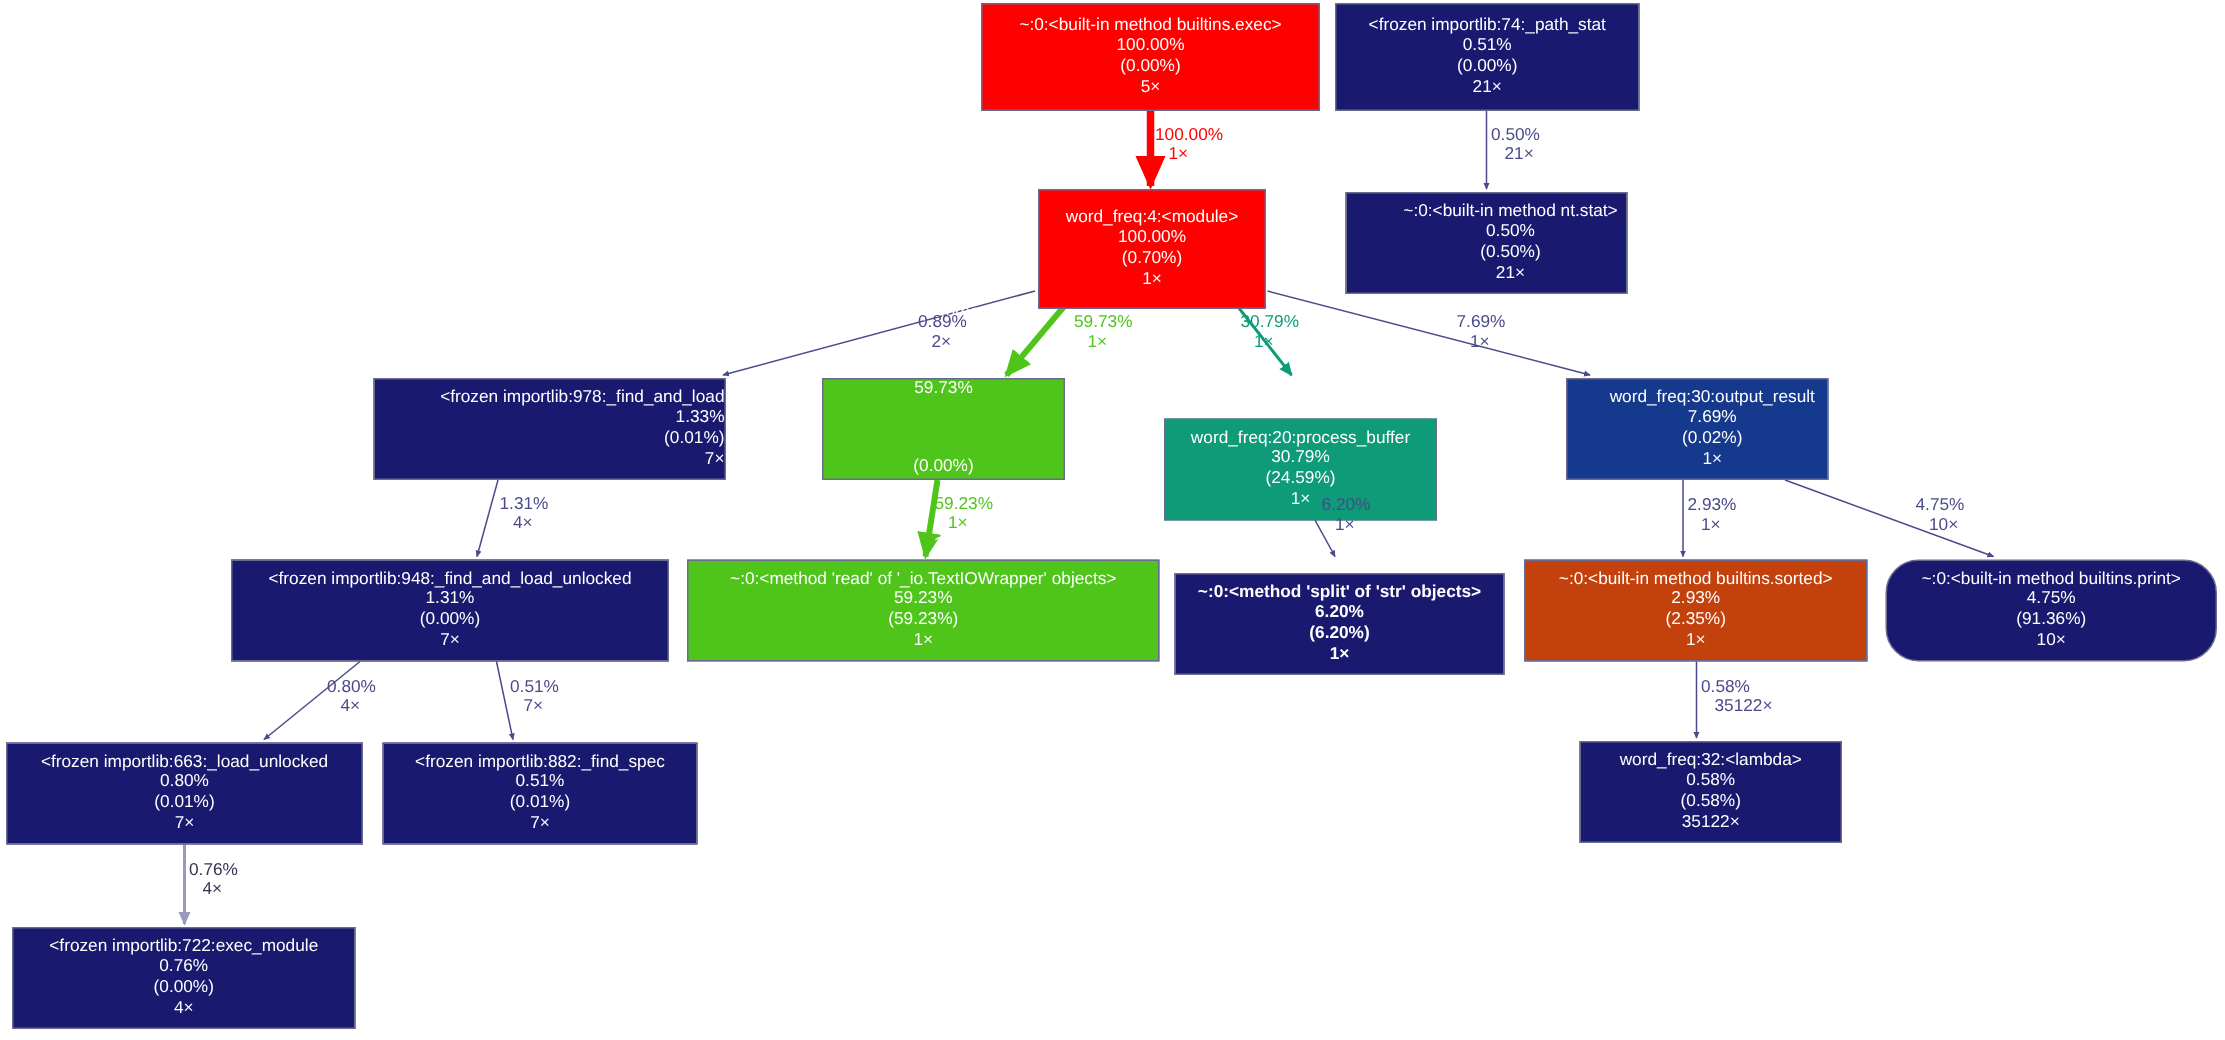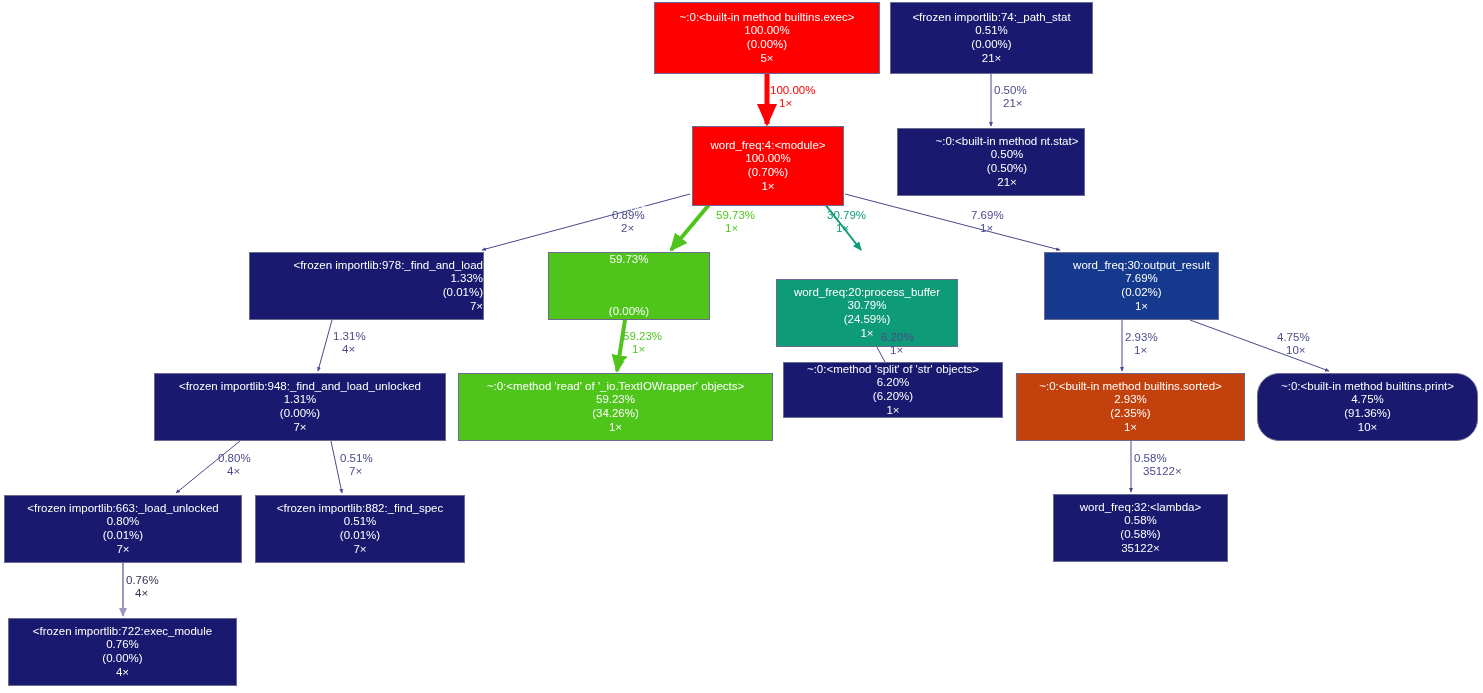--- a/index.html
+++ b/index.html
@@ -143,24 +143,24 @@
       </div>
       <div class="node" style="left: 154px; top: 373px; width: 292px; height: 68px; background: rgb(25, 25, 112);">
         <div class="n-label">&lt;frozen importlib:948:_find_and_load_unlocked</div>
         <div class="n-total">1.31%</div>
         <div class="n-self">(0.00%)</div>
         <div class="n-calls">7×</div>
       </div>
       <div class="node" style="left: 458px; top: 373px; width: 315px; height: 68px; background: rgb(79, 197, 28);">
         <div class="n-label">~:0:&lt;method 'read' of '_io.TextIOWrapper' objects&gt;</div>
         <div class="n-total">59.23%</div>
-        <div class="n-self">(34.26%)</div>
-        <div class="n-calls">1×</div>
-      </div>
-      <div class="node" style="left: 783px; top: 362px; width: 220px; height: 56px; background: rgb(25, 25, 112);">
+        <div class="n-self">(59.23%)</div>
+        <div class="n-calls">1×</div>
+      </div>
+      <div class="node" style="left: 783px; top: 382px; width: 220px; height: 68px; background: rgb(25, 25, 112); font-weight: bold;">
         <div class="n-label">~:0:&lt;method 'split' of 'str' objects&gt;</div>
         <div class="n-total">6.20%</div>
         <div class="n-self">(6.20%)</div>
         <div class="n-calls">1×</div>
       </div>
       <div class="node" style="left: 1016px; top: 373px; width: 229px; height: 68px; background: #c2410c;">
         <div class="n-label">~:0:&lt;built-in method builtins.sorted&gt;</div>
         <div class="n-total">2.93%</div>
         <div class="n-self">(2.35%)</div>
         <div class="n-calls">1×</div>

